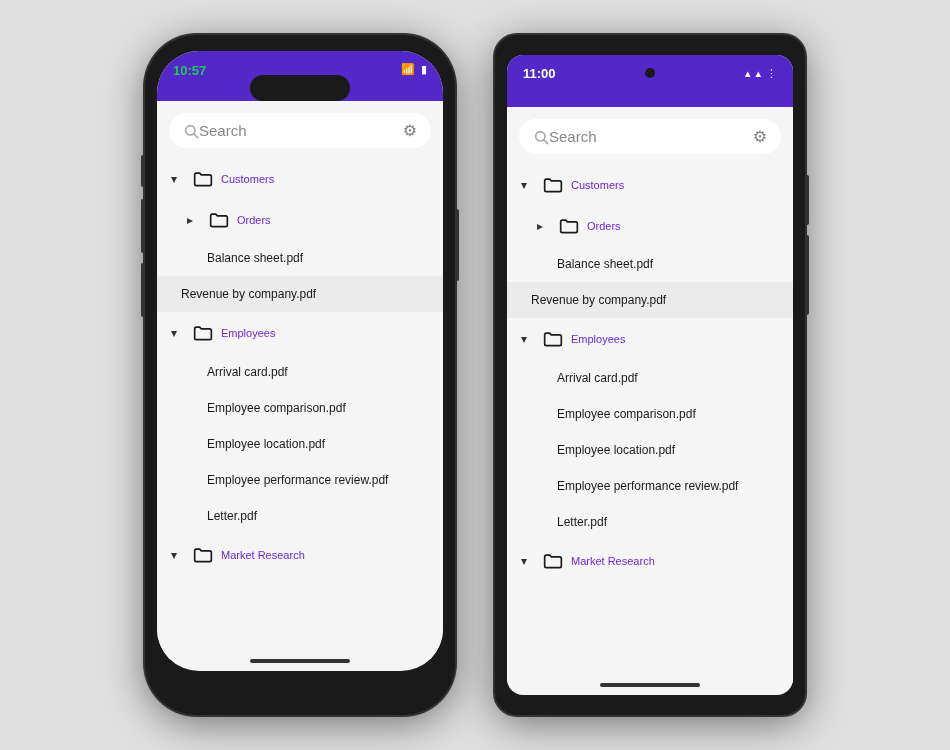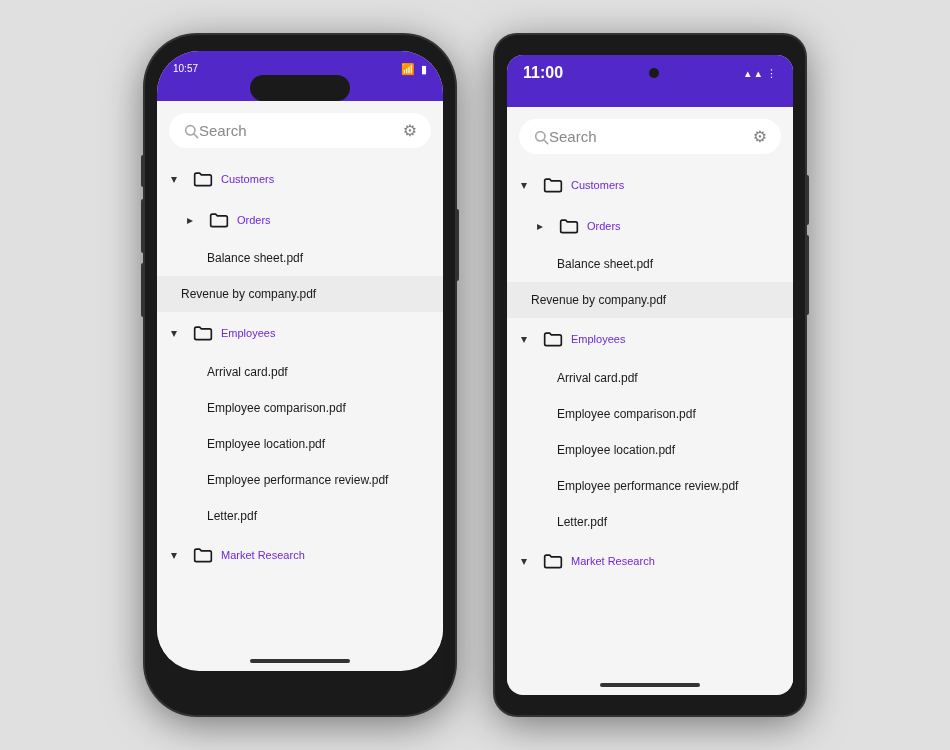--- a/index.html
+++ b/index.html
@@ -90,23 +90,23 @@
       height: 50px;
       background: #5228c8;
       display: flex;
       align-items: flex-start;
       padding: 12px 16px 0;
       justify-content: space-between;
       position: relative;
       flex-shrink: 0;
     }
     .iphone-statusbar .time {
-      font-size: 10px;
-      font-weight: 400;
-      color: #ffffff;
+      font-size: 13px;
+      font-weight: 700;
+      color: #22c55e;
     }
     .iphone-statusbar .status-icons {
       display: flex;
       gap: 6px;
       align-items: center;
     }
     .iphone-statusbar .status-icons span {
       color: white;
       font-size: 11px;
     }
@@ -155,21 +155,21 @@
       width: 100%;
       height: 36px;
       background: #5228c8;
       display: flex;
       align-items: center;
       padding: 0 16px;
       justify-content: space-between;
       flex-shrink: 0;
     }
     .android-statusbar .time {
-      font-size: 16px;
+      font-size: 13px;
       font-weight: 600;
       color: white;
     }
     .android-statusbar .camera-dot {
       width: 10px;
       height: 10px;
       background: #1a1a1a;
       border-radius: 50%;
     }
     .android-statusbar .status-icons {

